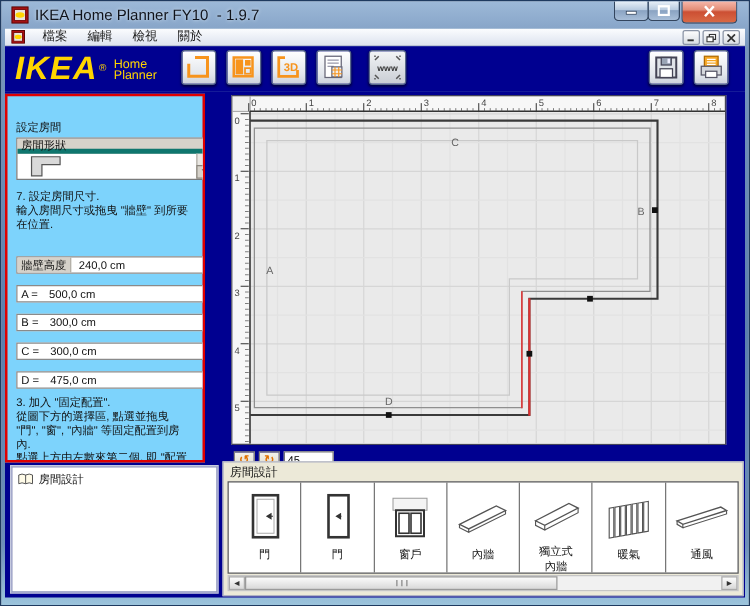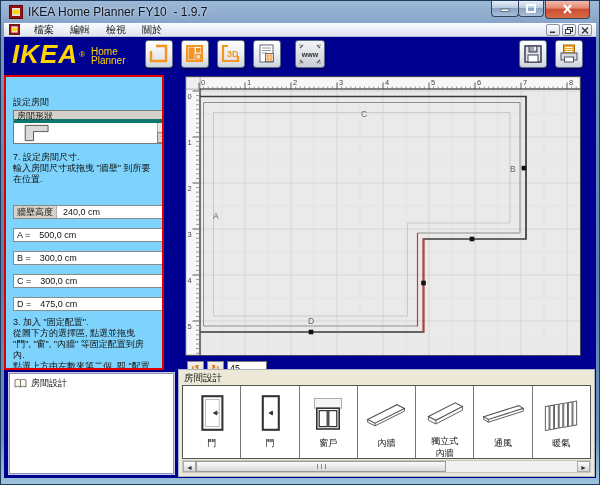--- a/index.html
+++ b/index.html
@@ -512,39 +512,39 @@
         <div class="bp-cell">
           <svg width="46" height="46" viewBox="0 0 50 46">
             <path d="M7,28 L36,13 L44,17 L15,32 Z" fill="#fff" stroke="#555" stroke-width="1.2"></path>
             <path d="M7,28 V32 L15,36 V32 M44,17 V21 L15,36" fill="none" stroke="#555" stroke-width="1"></path>
           </svg>
           <div class="bp-label">獨立式</div>
           <div class="bp-label">內牆</div>
         </div>
         <div class="bp-cell">
           <svg width="46" height="46" viewBox="0 0 50 46">
-            <path d="M4,27 L42,15 L47,18 L9,30 Z" fill="#fff" stroke="#555" stroke-width="1.2"></path>
-            <path d="M4,27 V30 L9,33 V30 M47,18 V21 L9,33" fill="none" stroke="#555" stroke-width="1"></path>
-          </svg>
-          <div class="bp-label">通風</div>
-        </div>
-        <div class="bp-cell">
-          <svg width="46" height="46" viewBox="0 0 50 46">
             <g transform="translate(8,8) skewY(-10)">
               <rect x="0" y="8" width="4" height="26" fill="#fff" stroke="#555"></rect>
               <rect x="5" y="8" width="4" height="26" fill="#fff" stroke="#555"></rect>
               <rect x="10" y="8" width="4" height="26" fill="#fff" stroke="#555"></rect>
               <rect x="15" y="8" width="4" height="26" fill="#fff" stroke="#555"></rect>
               <rect x="20" y="8" width="4" height="26" fill="#fff" stroke="#555"></rect>
               <rect x="25" y="8" width="4" height="26" fill="#fff" stroke="#555"></rect>
               <rect x="30" y="8" width="4" height="26" fill="#fff" stroke="#555"></rect>
             </g>
           </svg>
           <div class="bp-label">暖氣</div>
         </div>
+        <div class="bp-cell">
+          <svg width="46" height="46" viewBox="0 0 50 46">
+            <path d="M4,27 L42,15 L47,18 L9,30 Z" fill="#fff" stroke="#555" stroke-width="1.2"></path>
+            <path d="M4,27 V30 L9,33 V30 M47,18 V21 L9,33" fill="none" stroke="#555" stroke-width="1"></path>
+          </svg>
+          <div class="bp-label">通風</div>
+        </div>
       </div>
       <div class="hscroll">
         <div class="hs-arrow">◄</div>
         <div class="hs-track">
           <div class="hs-thumb hs-grip">
               <i></i>
               <i></i>
               <i></i>
             </div>
         </div>

